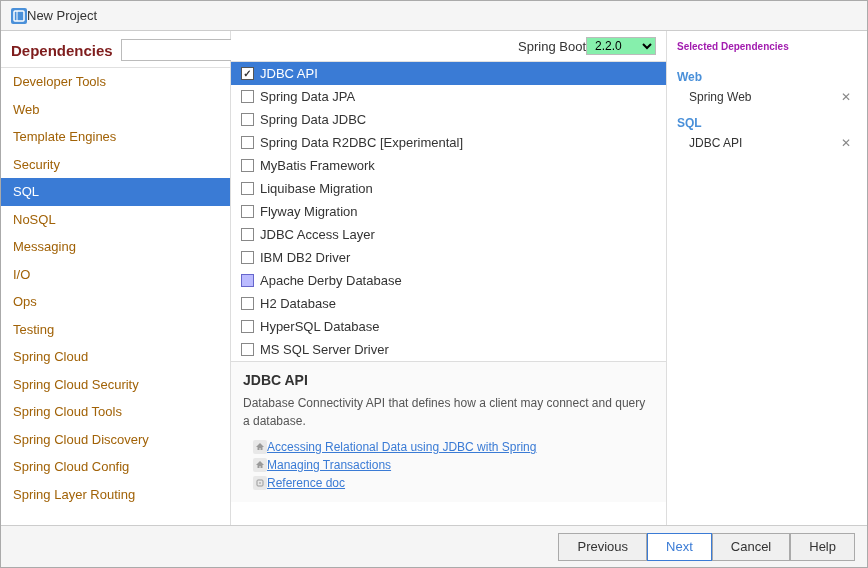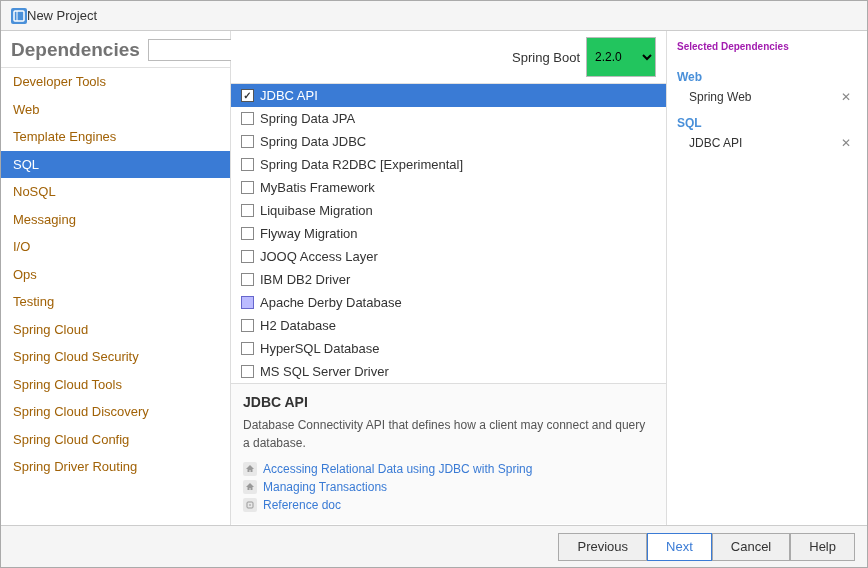--- a/index.html
+++ b/index.html
@@ -63,22 +63,22 @@
     }
     .deps-header {
       padding: 8px 10px 6px 10px;
       display: flex;
       align-items: center;
       gap: 8px;
       border-bottom: 1px solid #e0e0e0;
     }
     .deps-label {
       font-weight: bold;
-      font-size: 19px;
-      color: #737373;
+      font-size: 15px;
+      color: #7f1d1d;
     }
     .search-box {
       flex: 1;
       height: 22px;
       border: 1px solid #bbb;
       padding: 2px 6px;
       font-size: 12px;
       outline: none;
     }
     .category-list {
@@ -104,32 +104,31 @@
       flex-direction: column;
       border-right: 1px solid #ddd;
       background: #ffffff;
     }
     .spring-boot-bar {
       display: flex;
       align-items: center;
       justify-content: flex-end;
       padding: 6px 10px;
       border-bottom: 1px solid #e0e0e0;
-      gap: 6px;
     }
     .spring-boot-label {
       font-size: 13px;
       color: #333;
     }
     .spring-boot-select {
-      height: 40px;
+      height: 18px;
       border: 1px solid #bbb;
       padding: 0 4px;
       font-size: 12px;
-      background: #22c55e;
+      background: #86efac;
       cursor: pointer;
       min-width: 70px;
     }
     .dependency-list {
       flex: 1;
       overflow-y: auto;
       list-style: none;
       border-bottom: 1px solid #ddd;
       max-height: 300px;
     }
@@ -188,24 +187,25 @@
       line-height: 1.5;
     }
     .detail-links {
       display: flex;
       flex-direction: column;
       gap: 4px;
     }
     .detail-link {
       display: flex;
       align-items: center;
-      gap: 6px;
       font-size: 12px;
       color: #3a7bd5;
       cursor: pointer;
+      text-decoration: underline;
+      margin-left: 10px;
     }
     .link-icon {
       width: 14px;
       height: 14px;
       background: #e8e8e8;
       border-radius: 2px;
       display: flex;
       align-items: center;
       justify-content: center;
       font-size: 9px;
@@ -300,32 +300,33 @@
 
     <div class="left-panel">
       <div class="deps-header">
         <span class="deps-label">Dependencies</span>
         <input class="search-box" type="text" placeholder="" style="">
       </div>
       <ul class="category-list" id="category-list">
           <li>Developer Tools</li>
           <li>Web</li>
           <li>Template Engines</li>
+          <li>Security</li>
           <li class="selected">SQL</li>
           <li>NoSQL</li>
           <li>Messaging</li>
           <li>I/O</li>
           <li>Ops</li>
           <li>Testing</li>
           <li>Spring Cloud</li>
           <li>Spring Cloud Security</li>
           <li>Spring Cloud Tools</li>
           <li>Spring Cloud Discovery</li>
           <li>Spring Cloud Config</li>
-          <li>Spring Driver Routing</li>
+          <li>Spring Layer Routing</li>
         </ul>
     </div>
 
     <div class="middle-panel">
       <div class="spring-boot-bar">
         <span class="spring-boot-label">Spring Boot</span>
         <select class="spring-boot-select" id="spring-boot-select"><option value="2.2.0">2.2.0</option><option value="2.1.9">2.1.9</option><option value="2.3.0">2.3.0</option></select>
       </div>
       <ul class="dependency-list" id="dependency-list">
           <li class="highlighted">
@@ -351,21 +352,21 @@
           <li>
             <div class="dep-checkbox"></div>
             <span>Liquibase Migration</span>
           </li>
           <li>
             <div class="dep-checkbox"></div>
             <span>Flyway Migration</span>
           </li>
           <li>
             <div class="dep-checkbox"></div>
-            <span>JOOQ Access Layer</span>
+            <span>JDBC Access Layer</span>
           </li>
           <li>
             <div class="dep-checkbox"></div>
             <span>IBM DB2 Driver</span>
           </li>
           <li>
             <div class="dep-checkbox partial"></div>
             <span>Apache Derby Database</span>
           </li>
           <li>

